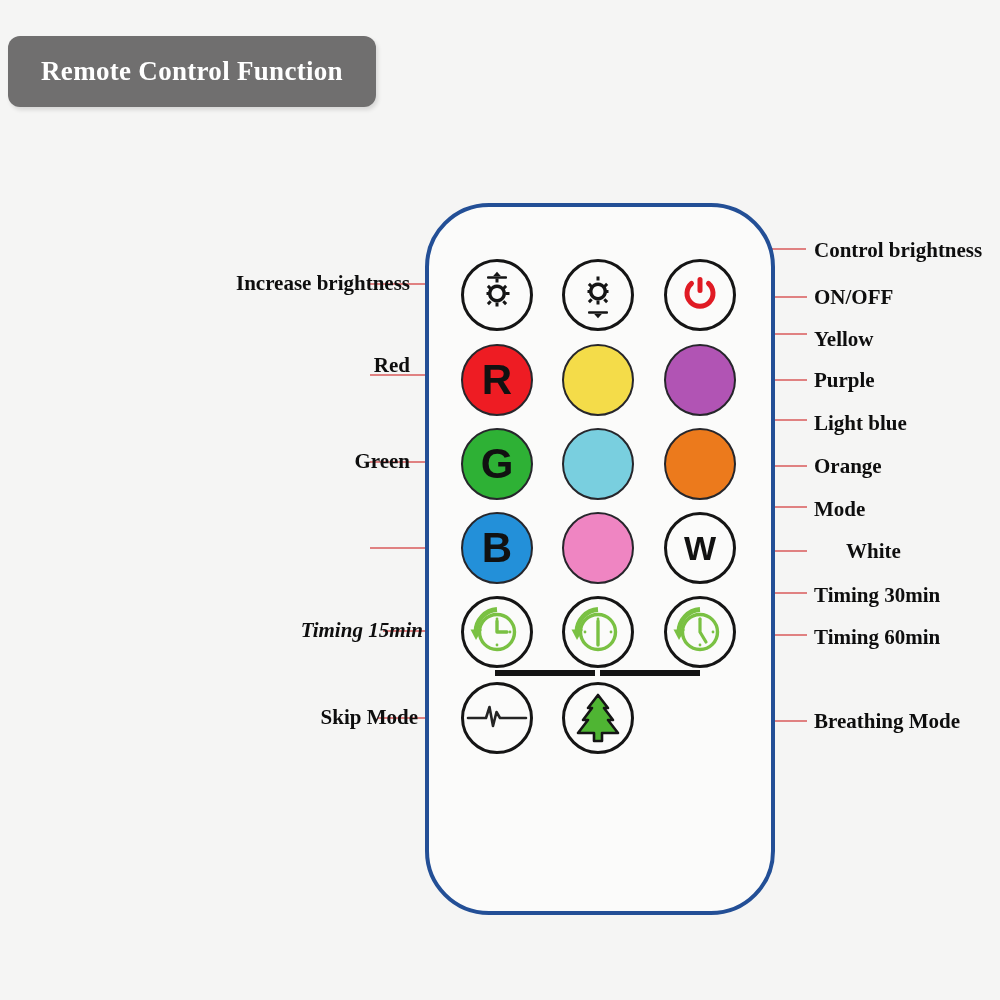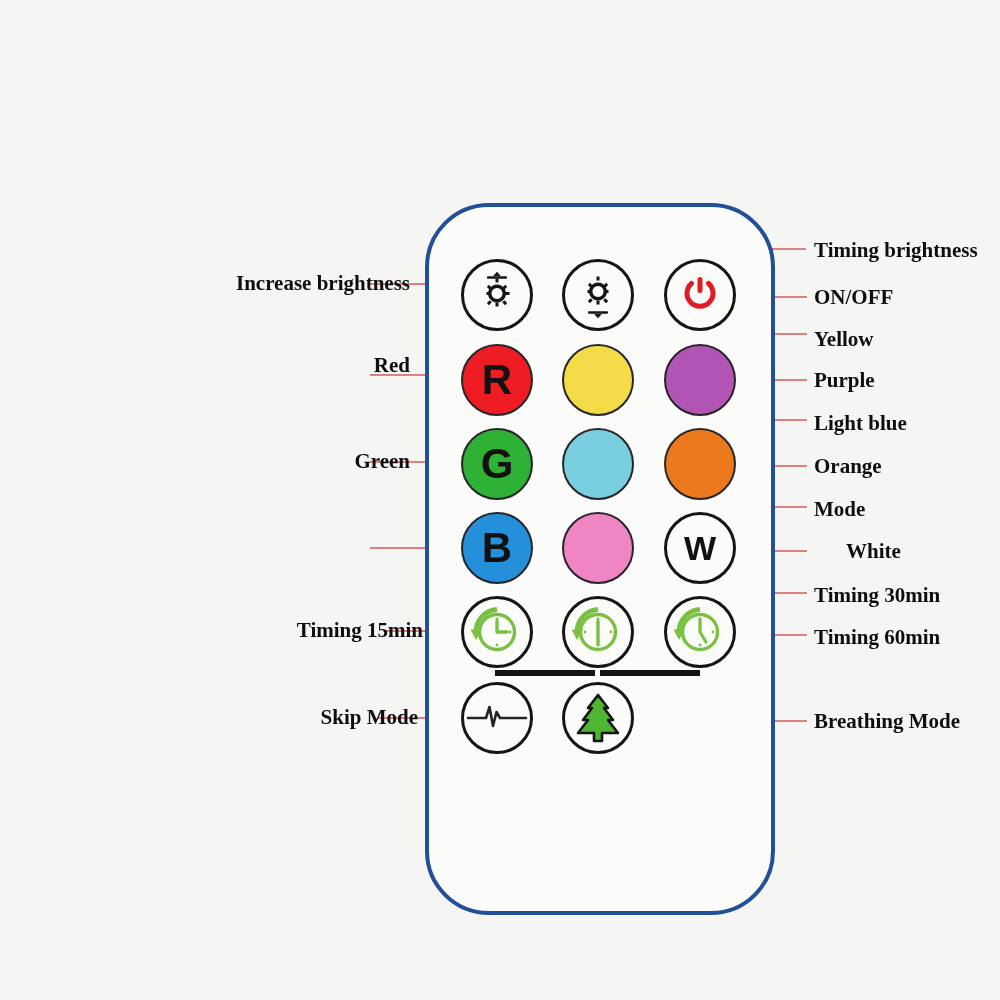--- a/index.html
+++ b/index.html
@@ -117,20 +117,23 @@
   .label.right { text-align: left; }
   .label.left  { text-align: right; padding-left: 46px; }
 
   svg { display: block; overflow: visible; }
 </style>
 </head>
 <body>
 
 <div id="stage">
 
+  <div id="title-badge">
+    <span id="title-text">Remote Control Function</span>
+  </div>
 
   <div class="leader" style="left:368px; top:283px; width:110px;"></div>
   <div class="leader" style="left:370px; top:374px; width:105px;"></div>
   <div class="leader" style="left:370px; top:461px; width:105px;"></div>
   <div class="leader" style="left:370px; top:547px; width:105px;"></div>
   <div class="leader" style="left:383px; top:630px; width:92px;"></div>
   <div class="leader" style="left:378px; top:717px; width:98px;"></div>
 
   <div class="leader" style="left:598px; top:248px; width:208px;"></div>
   <div class="leader-v" style="left:598px; top:248px; height:14px;"></div>
@@ -281,24 +284,24 @@
                L43 40 L27 40
                L27 48 L19 48 L19 40
                L3 40 L13 27 L8 27
                L17 15 L13 15 Z" fill="#4fb533" stroke="#151515" stroke-width="2.6" stroke-linejoin="round"></path>
     </svg>
   </div>
 
   <div class="label left" style="left:0px; top:273px; width:364px;">Increase brightness</div>
   <div class="label left" style="left:0px; top:355px; width:364px;">Red</div>
   <div class="label left" style="left:0px; top:451px; width:364px;">Green</div>
-  <div class="label left" style="left:0px; top:620px; width:377px;">Timing 15min</div>
+  <div class="label left" style="left:0px; top:620px; width:377px;font-style:italic;">Timing 15min</div>
   <div class="label left" style="left:0px; top:707px; width:372px;">Skip Mode</div>
 
-  <div class="label right" style="left:814px; top:240px;">Timing brightness</div>
+  <div class="label right" style="left:814px; top:240px;">Control brightness</div>
   <div class="label right" style="left:814px; top:287px;">ON/OFF</div>
   <div class="label right" style="left:814px; top:329px;">Yellow</div>
   <div class="label right" style="left:814px; top:370px;">Purple</div>
   <div class="label right" style="left:814px; top:413px;">Light blue</div>
   <div class="label right" style="left:814px; top:456px;">Orange</div>
   <div class="label right" style="left:814px; top:499px;">Mode</div>
   <div class="label right" style="left:814px; top:541px;margin-left:32px;">White</div>
   <div class="label right" style="left:814px; top:585px;">Timing 30min</div>
   <div class="label right" style="left:814px; top:627px;">Timing 60min</div>
   <div class="label right" style="left:814px; top:711px;">Breathing Mode</div>

